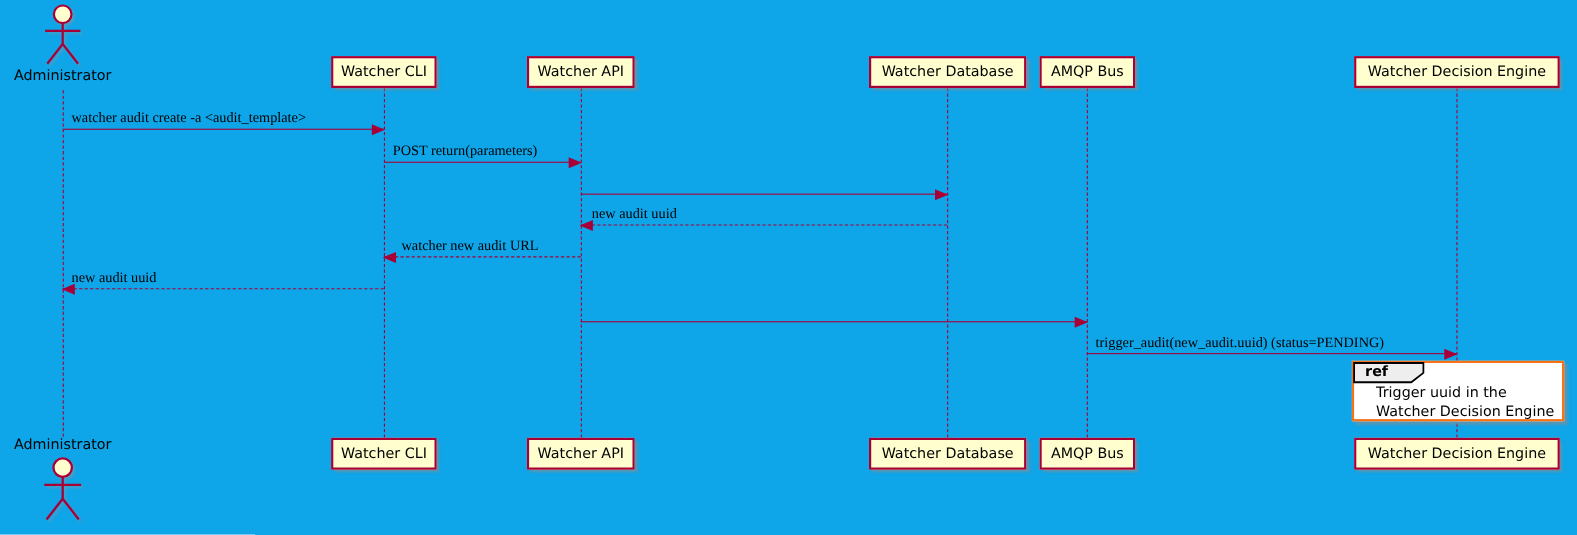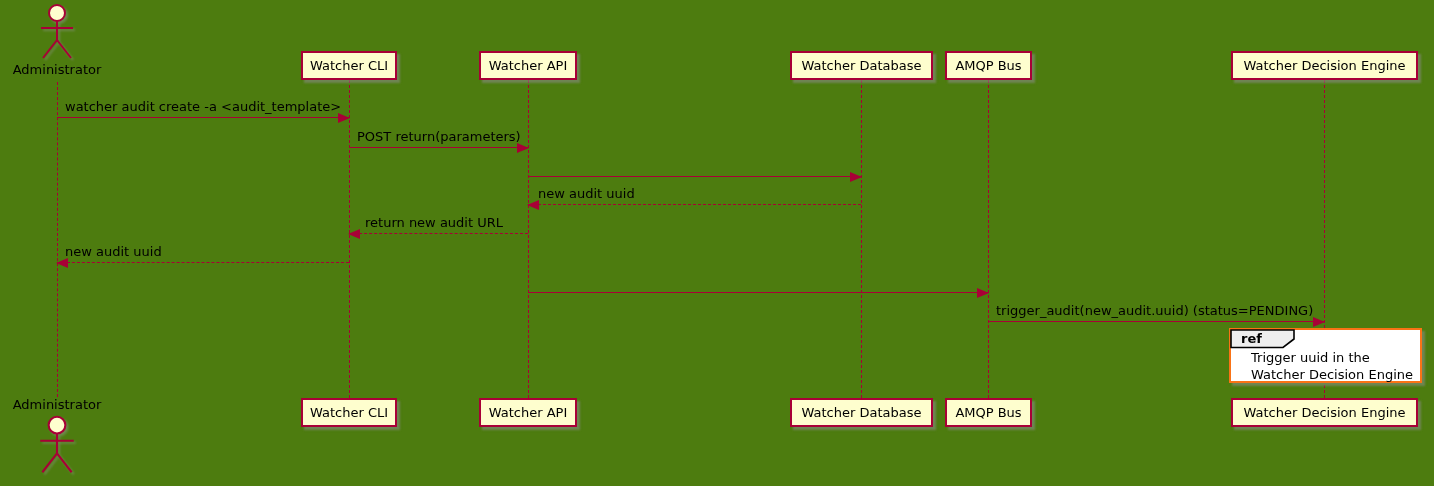--- a/index.html
+++ b/index.html
@@ -1,21 +1,21 @@
 <!DOCTYPE html>
 <html><head>
 <meta charset="utf-8">
 <style>
   html, body { margin: 0; padding: 0; }
   body { background: #ffffff; }
   #canvas {
     position: relative;
     width: 1434px;
     height: 486px;
-    background: #4d7c0f;
+    background: #0ea5e9;
     font-family: "DejaVu Sans", "Liberation Sans", sans-serif;
     font-size: 13px;
     color: #000;
     overflow: hidden;
   }
   .lifeline {
     position: absolute;
     width: 0;
     border-left: 1px dashed #A80036;
   }
@@ -37,20 +37,21 @@
     white-space: nowrap;
   }
   .actor-figure {
     position: absolute;
     filter: drop-shadow(2.5px 2.5px 1px rgba(150,150,150,0.45));
   }
   .msg-label {
     position: absolute;
     white-space: nowrap;
     line-height: 16px;
+    font-family: Liberation Serif, serif;
   }
   .arrow {
     position: absolute;
     height: 0;
     border-top: 1px solid #A80036;
   }
   .arrow.dashed { border-top-style: dashed; }
   .head {
     position: absolute;
     width: 0;
@@ -121,21 +122,21 @@
 
   <div class="arrow" style="left:528px; top:176px; width:333px;">
       <div class="head right"></div>
     </div>
 
   <div class="msg-label" style="left:538px; top:186px;">new audit uuid</div>
   <div class="arrow dashed" style="left:528px; top:204px; width:333px;">
       <div class="head left"></div>
     </div>
 
-  <div class="msg-label" style="left:365px; top:215px;">return new audit URL</div>
+  <div class="msg-label" style="left:365px; top:215px;">watcher new audit URL</div>
   <div class="arrow dashed" style="left:349px; top:233px; width:179px;">
       <div class="head left"></div>
     </div>
 
   <div class="msg-label" style="left:65px; top:244px;">new audit uuid</div>
   <div class="arrow dashed" style="left:57px; top:262px; width:292px;">
       <div class="head left"></div>
     </div>
 
   <div class="arrow" style="left:528px; top:292px; width:460px;">

